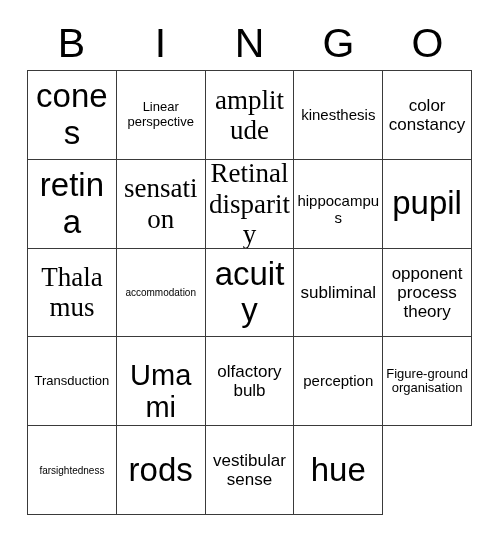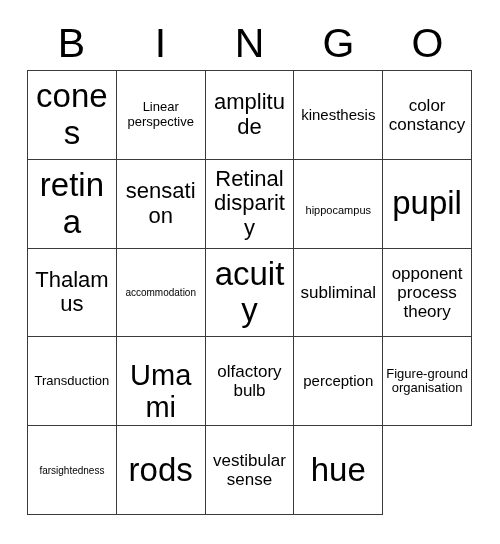--- a/index.html
+++ b/index.html
@@ -68,25 +68,25 @@
     display: block;
     width: 100%;
     line-height: 1.12;
     word-wrap: break-word;
     overflow-wrap: break-word;
     hyphens: none;
   }
   
   .fs-xxl .cell-text { font-size: 33px; }
   .fs-xl  .cell-text { font-size: 29px; margin-top: 20px; }
-  .fs-lg  .cell-text { font-size: 22px; }
+  .fs-lg  .cell-text { font-size: 27px; font-family: Liberation Serif, serif; }
   .fs-md  .cell-text { font-size: 17px; }
   .fs-sm  .cell-text { font-size: 15px; }
   .fs-xs  .cell-text { font-size: 13px; }
-  .fs-xxs .cell-text { font-size: 11px; margin-top: 12px; }
+  .fs-xxs .cell-text { font-size: 15px; margin-top: 12px; }
   .fs-tiny .cell-text { font-size: 10px; }
 </style>
 </head>
 <body>
 
 <div class="card">
 
   <div class="header-row">
     <div class="header-letter">B</div>
     <div class="header-letter">I</div>

